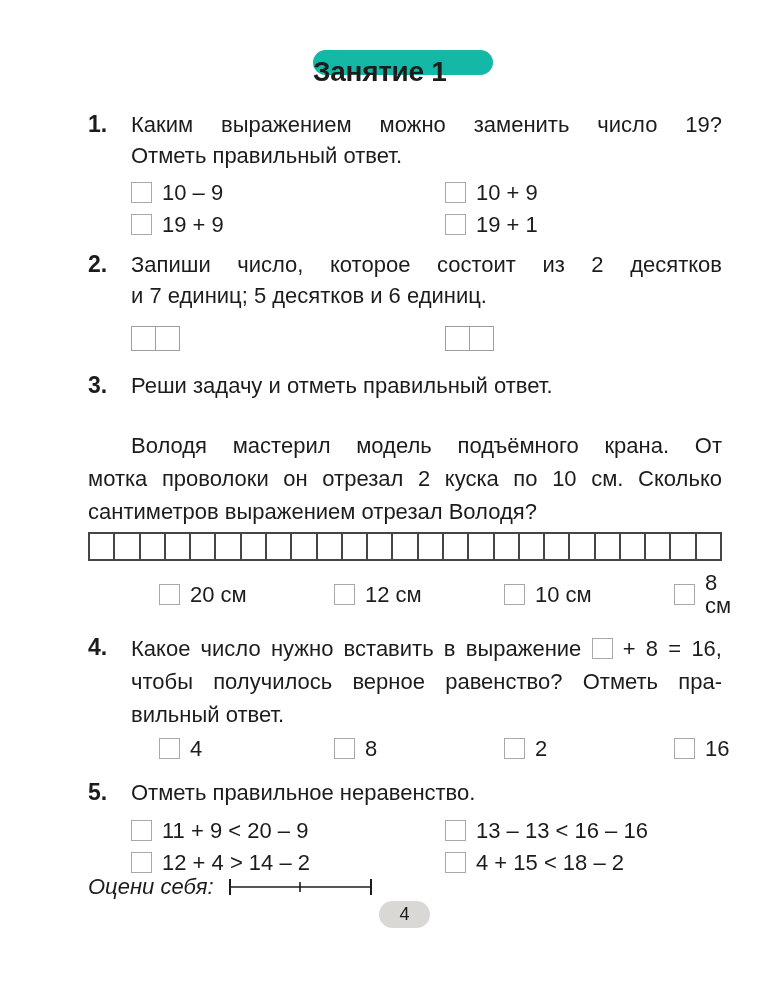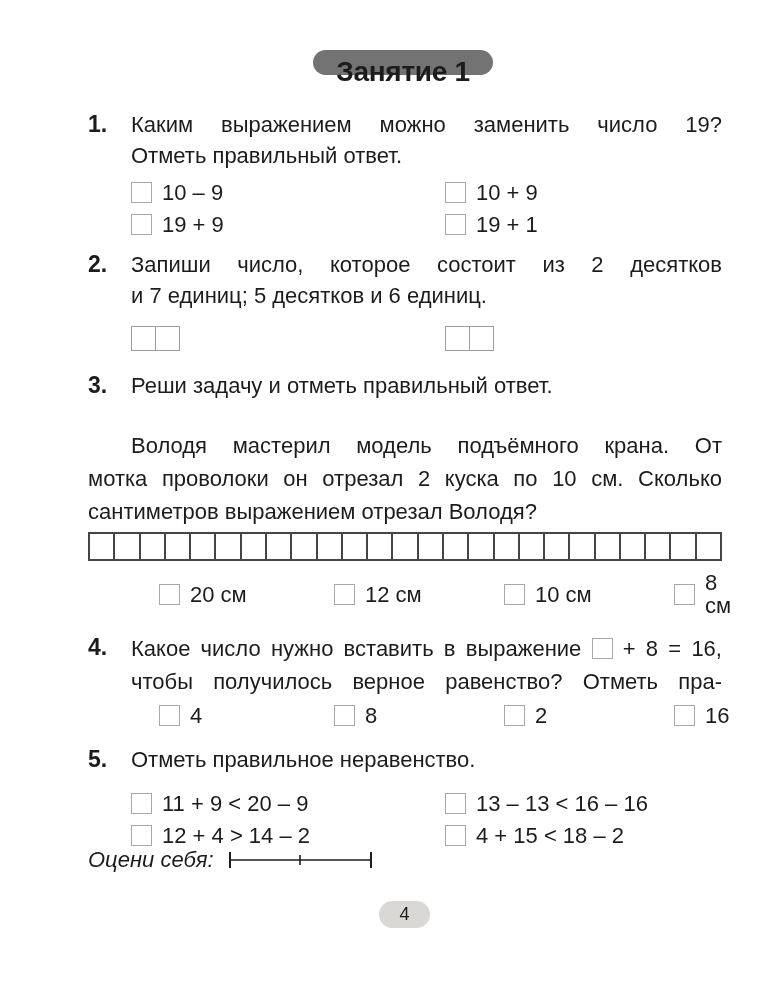--- a/index.html
+++ b/index.html
@@ -9,22 +9,22 @@
     background:#ffffff;
     font-family:"Liberation Sans","DejaVu Sans",sans-serif;
     color:#1c1c1c;
     overflow:hidden;
   }
   .content{position:absolute;left:88px;top:0;width:634px;}
 
   
   .title-pill{
     position:absolute;left:313px;top:50px;width:180px;height:25px;
-    background:#737373;border-radius:22px;
-    text-align:center;line-height:43px;
+    background:#14b8a6;border-radius:22px;
+    text-align:left;line-height:43px;
     font-size:28px;font-weight:bold;letter-spacing:-0.3px;
   }
 
   
   .item{display:flex;}
   .item-num{width:43px;flex:none;font-weight:bold;font-size:23px;line-height:31px;}
   .item-body{flex:1;min-width:0;font-size:22px;line-height:31px;}
 
   .jline{text-align:justify;text-align-last:justify;}
   .lline{text-align:left;}
@@ -79,21 +79,21 @@
   .q2{margin-top:13px;}
   .q2-boxes{margin-top:15px;}
   .q3{margin-top:19px;}
   .q3-problem{margin-top:28px;}
   .q3-strip{margin-top:4px;}
   .q3-opts{margin-top:10px;}
   .q4{margin-top:15px;}
   .q4 .item-body{line-height:33px;}
   .q4-opts{margin-top:6px;}
   .q5{margin-top:17px;}
-  .q5-opts{margin-top:17px;text-align:center;}
+  .q5-opts{margin-top:11px;text-align:center;}
   .footer-row{}
 </style>
 </head>
 <body>
 
 <div class="page">
 
   <div class="title-pill">Занятие 1</div>
 
   <div class="content">
@@ -199,20 +199,21 @@
           <span>8 см</span>
         </div>
       </div>
     </div>
 
     <div class="item q4">
       <div class="item-num">4.</div>
       <div class="item-body">
         <div class="jline"><span>Какое число нужно вставить в выражение</span> <span class="inline-box"></span> <span>+ 8 = 16,</span></div>
         <div class="jline">чтобы получилось верное равенство? Отметь пра-</div>
+        <div class="lline">вильный ответ.</div>
         <div class="grid4 q4-opts">
           <div class="opt">
             <span class="cb"></span>
             <span>4</span>
           </div>
           <div class="opt">
             <span class="cb"></span>
             <span>8</span>
           </div>
           <div class="opt">

